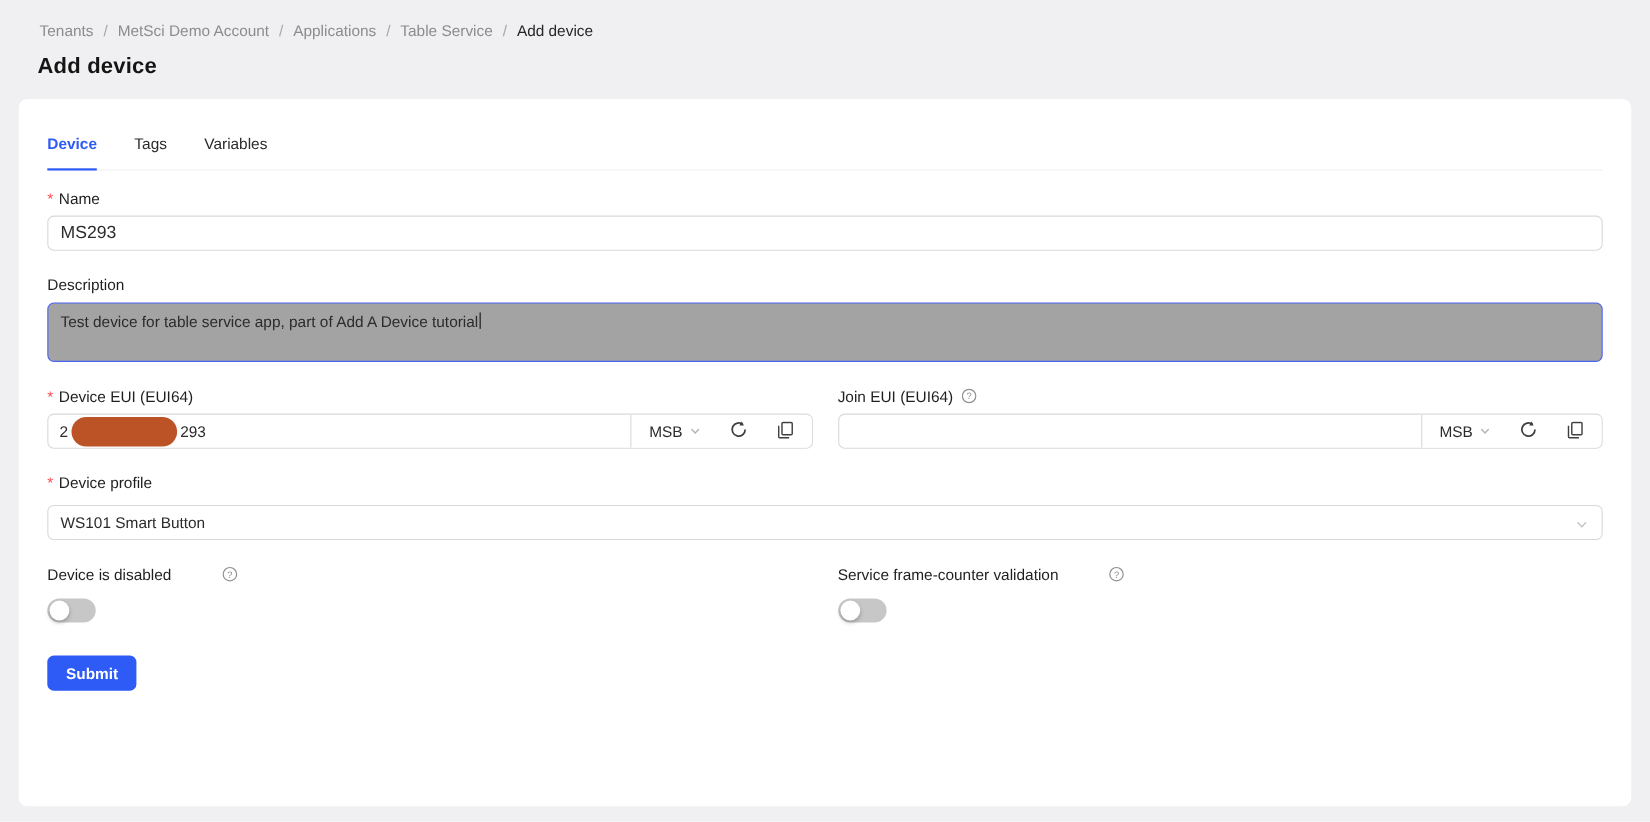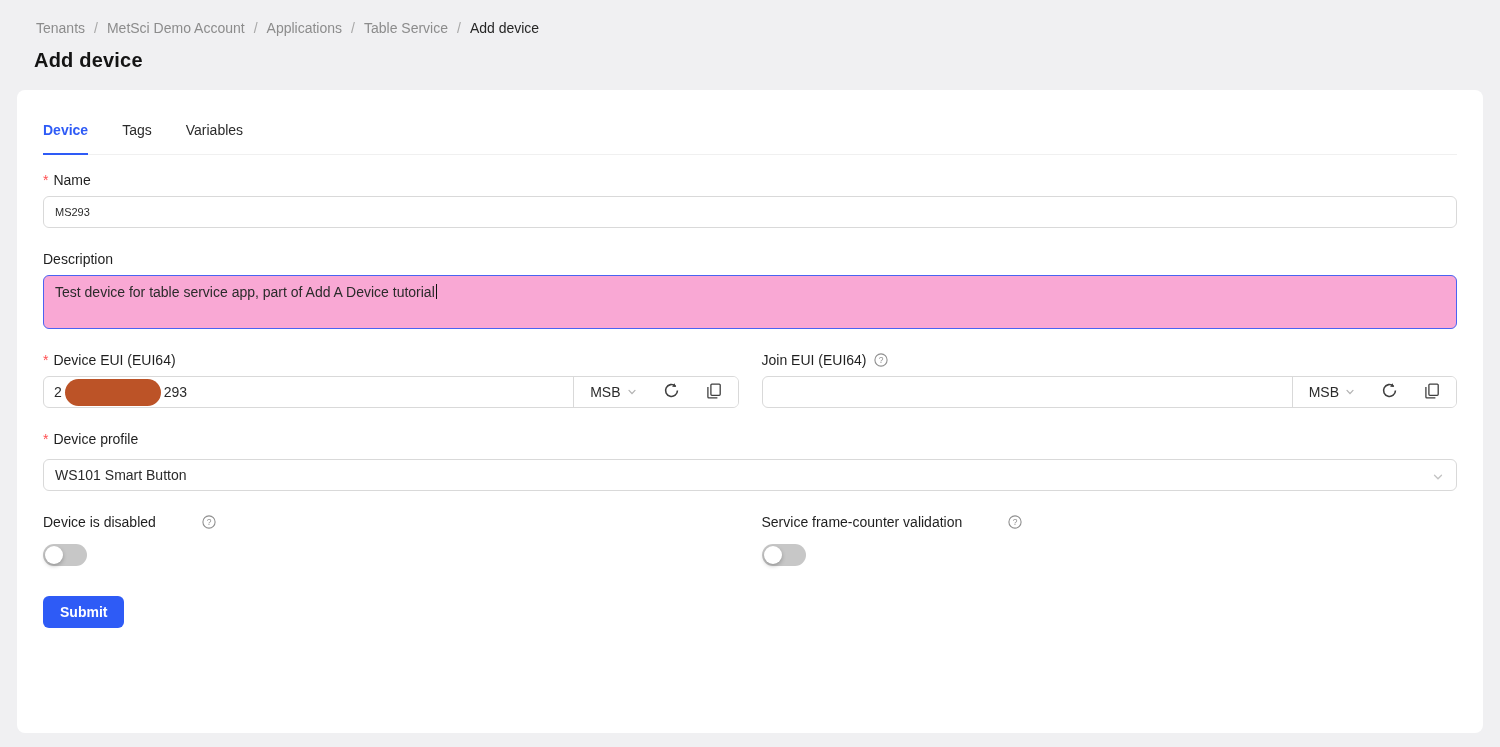--- a/index.html
+++ b/index.html
@@ -31,29 +31,29 @@
 
   .form { padding:17px 26px 0 26px; }
   .field { margin-bottom:23px; }
   .label-row { display:flex; align-items:center; gap:5px; margin-bottom:8px; color:#1f1f1f; }
   .asterisk { color:#ff4d4f; margin-right:0px; }
   .help-icon { display:inline-flex; align-items:center; cursor:pointer; margin-left:2px; }
 
   .text-input {
     width:100%; height:32px;
     border:1px solid #d9d9d9; border-radius:6px;
-    padding:0 11px; font-size:11px; color:#2b2b2b;
+    padding:0 11px; font-size:16px; color:#2b2b2b;
     background:#fff; outline:none;
     font-family:"Liberation Sans", sans-serif;
   }
   .textarea {
     width:100%; min-height:54px;
     border:1.5px solid #4a63f2; border-radius:6px;
     padding:6px 11px; font-size:14px; color:#2b2b2b;
-    background:#f9a8d4; line-height:20px; cursor:text;
+    background:#a3a3a3; line-height:20px; cursor:text;
   }
   .caret { display:inline-block; width:1.5px; height:15px; background:#111; vertical-align:-2px; margin-left:1px; }
 
   .two-col { display:grid; grid-template-columns:1fr 1fr; column-gap:23px; }
 
   .eui-group {
     display:flex; align-items:stretch;
     border:1px solid #d9d9d9; border-radius:6px;
     height:32px; background:#fff; overflow:hidden;
   }

